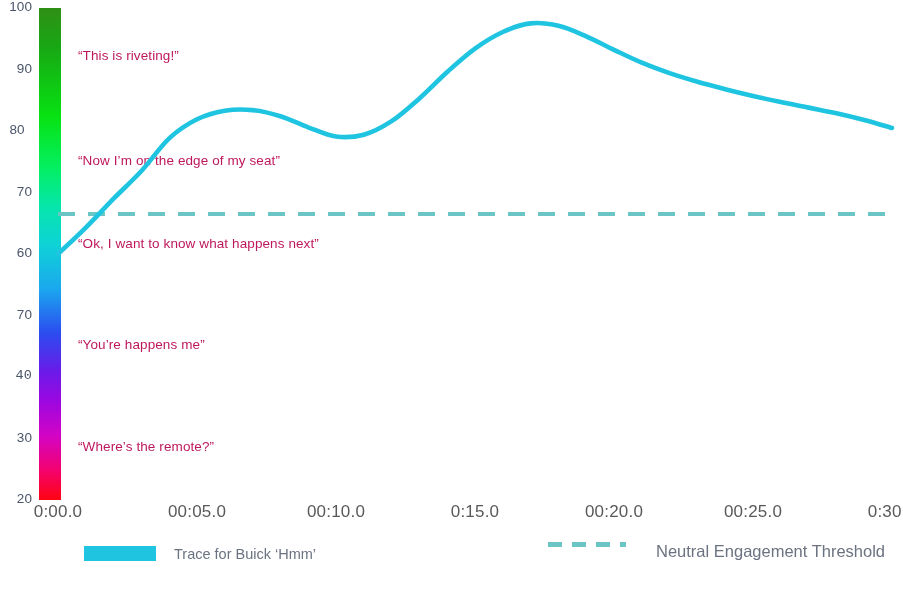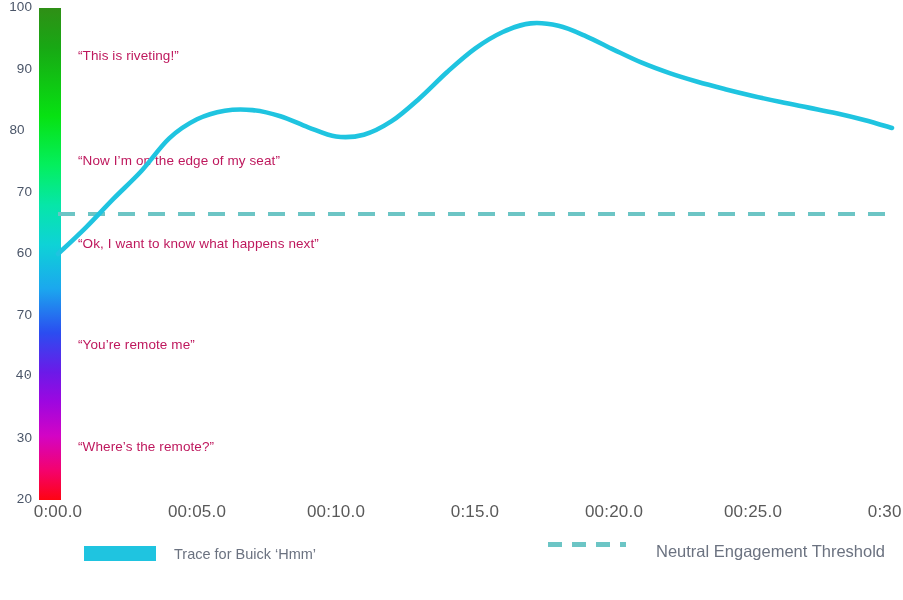--- a/index.html
+++ b/index.html
@@ -170,21 +170,21 @@
         <div class="x-tick" style="left: 475px;">0:15.0</div>
         <div class="x-tick" style="left: 614px;">00:20.0</div>
         <div class="x-tick" style="left: 753px;">00:25.0</div>
         <div class="x-tick" style="left: 892px;">0:30.0</div>
       </div>
 
     <div id="annotations">
         <div class="annotation" style="left: 78px; top: 48.2px;">“This is riveting!”</div>
         <div class="annotation" style="left: 78px; top: 152.75px;">“Now I’m on the edge of my seat”</div>
         <div class="annotation" style="left: 78px; top: 235.775px;">“Ok, I want to know what happens next”</div>
-        <div class="annotation" style="left: 78px; top: 337.25px;">“You’re remote me”</div>
+        <div class="annotation" style="left: 78px; top: 337.25px;">“You’re happens me”</div>
         <div class="annotation" style="left: 78px; top: 438.725px;">“Where’s the remote?”</div>
       </div>
 
     <svg class="series-svg" viewBox="0 0 903 512" preserveAspectRatio="none">
       <path id="threshold-path" fill="none" stroke-width="4" stroke-linecap="butt" stroke-dasharray="17 13" d="M 58 214.02 L 892 214.02" stroke="#6cc5c5"></path>
       <path id="trace-path" fill="none" stroke-width="4.6" stroke-linecap="round" stroke-linejoin="round" d="M 58.00 254.00 C 62.63 249.59, 76.53 236.78, 85.80 227.56 C 95.07 218.33, 104.33 208.08, 113.60 198.65 C 122.87 189.22, 132.13 181.02, 141.40 170.98 C 150.67 160.93, 159.93 146.99, 169.20 138.38 C 178.47 129.77, 187.73 123.93, 197.00 119.31 C 206.27 114.70, 215.53 112.24, 224.80 110.70 C 234.07 109.17, 243.33 109.17, 252.60 110.09 C 261.87 111.01, 271.13 113.37, 280.40 116.24 C 289.67 119.11, 298.93 123.93, 308.20 127.31 C 317.47 130.69, 326.73 135.31, 336.00 136.54 C 345.27 137.77, 354.53 137.25, 363.80 134.69 C 373.07 132.13, 382.33 127.21, 391.60 121.16 C 400.87 115.11, 410.13 106.61, 419.40 98.41 C 428.67 90.21, 437.93 80.26, 447.20 71.96 C 456.47 63.66, 465.73 55.25, 475.00 48.59 C 484.27 41.93, 493.53 36.19, 502.80 31.99 C 512.07 27.78, 521.33 24.40, 530.60 23.38 C 539.87 22.35, 549.13 23.68, 558.40 25.84 C 567.67 27.99, 576.93 32.29, 586.20 36.29 C 595.47 40.29, 604.73 45.41, 614.00 49.82 C 623.27 54.23, 632.53 58.84, 641.80 62.74 C 651.07 66.63, 660.33 70.01, 669.60 73.19 C 678.87 76.37, 688.13 79.14, 697.40 81.80 C 706.67 84.47, 715.93 86.82, 725.20 89.18 C 734.47 91.54, 743.73 93.79, 753.00 95.94 C 762.27 98.10, 771.53 100.15, 780.80 102.09 C 790.07 104.04, 799.33 105.78, 808.60 107.63 C 817.87 109.47, 827.13 111.11, 836.40 113.16 C 845.67 115.21, 854.93 117.47, 864.20 119.93 C 873.47 122.39, 887.37 126.59, 892.00 127.93" stroke="#1fc4e0"></path>
     </svg>
   </div>
 
   <div class="legend">

